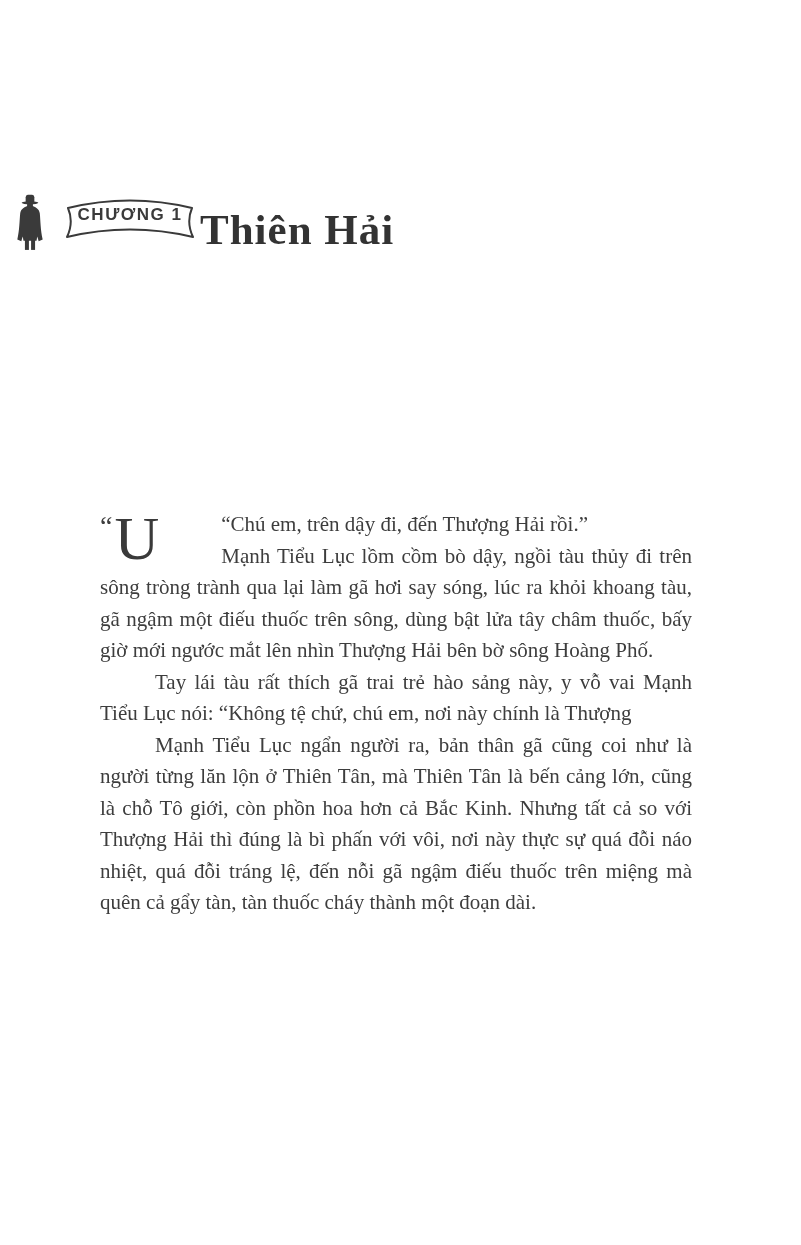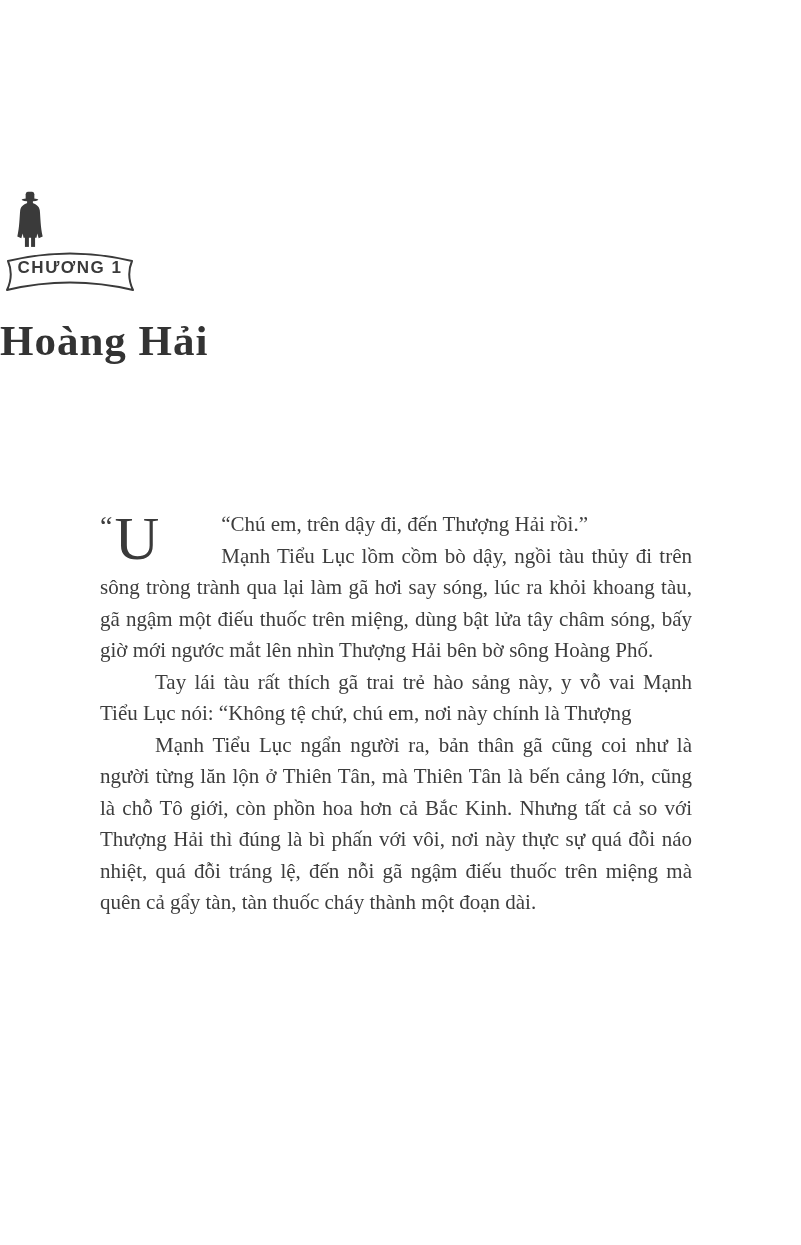--- a/index.html
+++ b/index.html
@@ -14,22 +14,22 @@
     color: #3d3d3d;
   }
 
   
   .chapter-head {
     position: absolute;
     top: 190px;
     left: 0;
     width: 100%;
     display: flex;
-    flex-direction: column;
-    align-items: flex-start;
+    flex-direction: row;
+    align-items: center;
   }
   .figure-icon svg { display: block; }
   .banner {
     position: relative;
     width: 140px;
     height: 56px;
     margin-top: -3px;
   }
   .banner svg { position: absolute; inset: 0; }
   .banner-label {
@@ -109,32 +109,32 @@
       </svg>
     </div>
 
     <div class="banner">
       <svg width="140" height="56" viewBox="0 0 140 56" aria-hidden="true">
         <path d="M 8,16 Q 70,1 132,16 Q 126,30 133,45 Q 70,30 7,45 Q 14,30 8,16 Z" fill="#ffffff" stroke="#3a3a3a" stroke-width="2" stroke-linejoin="round"></path>
       </svg>
       <div class="banner-label">CHƯƠNG 1</div>
     </div>
 
-    <div class="chapter-title">Hoàng Hải</div>
+    <div class="chapter-title">Thiên Hải</div>
   </div>
 
   <div class="page-body">
 
     <p class="first">
       <span class="dropcap">
           <span class="dc-quote">“</span>
           <span class="dc-letter">U</span>
         </span>
     </p>
 
     <p>“Chú em, trên dậy đi, đến Thượng Hải rồi.”</p>
-    <p>Mạnh Tiểu Lục lồm cồm bò dậy, ngồi tàu thủy đi trên sông tròng trành qua lại làm gã hơi say sóng, lúc ra khỏi khoang tàu, gã ngậm một điếu thuốc trên miệng, dùng bật lửa tây châm sóng, bấy giờ mới ngước mắt lên nhìn Thượng Hải bên bờ sông Hoàng Phố.</p>
+    <p>Mạnh Tiểu Lục lồm cồm bò dậy, ngồi tàu thủy đi trên sông tròng trành qua lại làm gã hơi say sóng, lúc ra khỏi khoang tàu, gã ngậm một điếu thuốc trên sông, dùng bật lửa tây châm thuốc, bấy giờ mới ngước mắt lên nhìn Thượng Hải bên bờ sông Hoàng Phố.</p>
     <p>Tay lái tàu rất thích gã trai trẻ hào sảng này, y vỗ vai Mạnh Tiểu Lục nói: “Không tệ chứ, chú em, nơi này chính là Thượng</p>
     <p>Mạnh Tiểu Lục ngẩn người ra, bản thân gã cũng coi như là người từng lăn lộn ở Thiên Tân, mà Thiên Tân là bến cảng lớn, cũng là chỗ Tô giới, còn phồn hoa hơn cả Bắc Kinh. Nhưng tất cả so với Thượng Hải thì đúng là bì phấn với vôi, nơi này thực sự quá đỗi náo nhiệt, quá đỗi tráng lệ, đến nỗi gã ngậm điếu thuốc trên miệng mà quên cả gẩy tàn, tàn thuốc cháy thành một đoạn dài.</p>
 
   </div>
 
 </div>
 
 </body></html>

